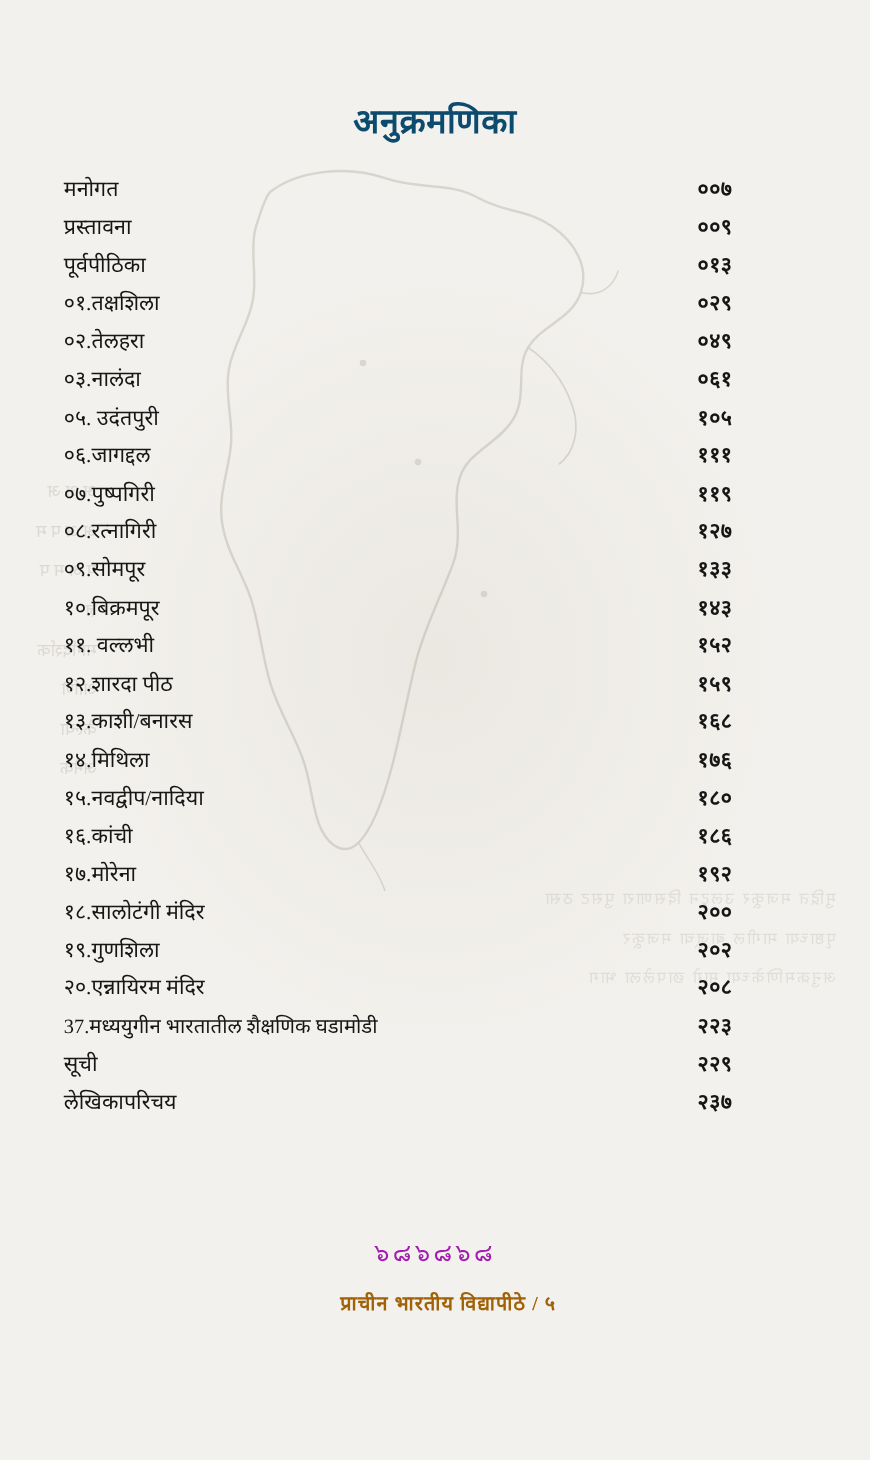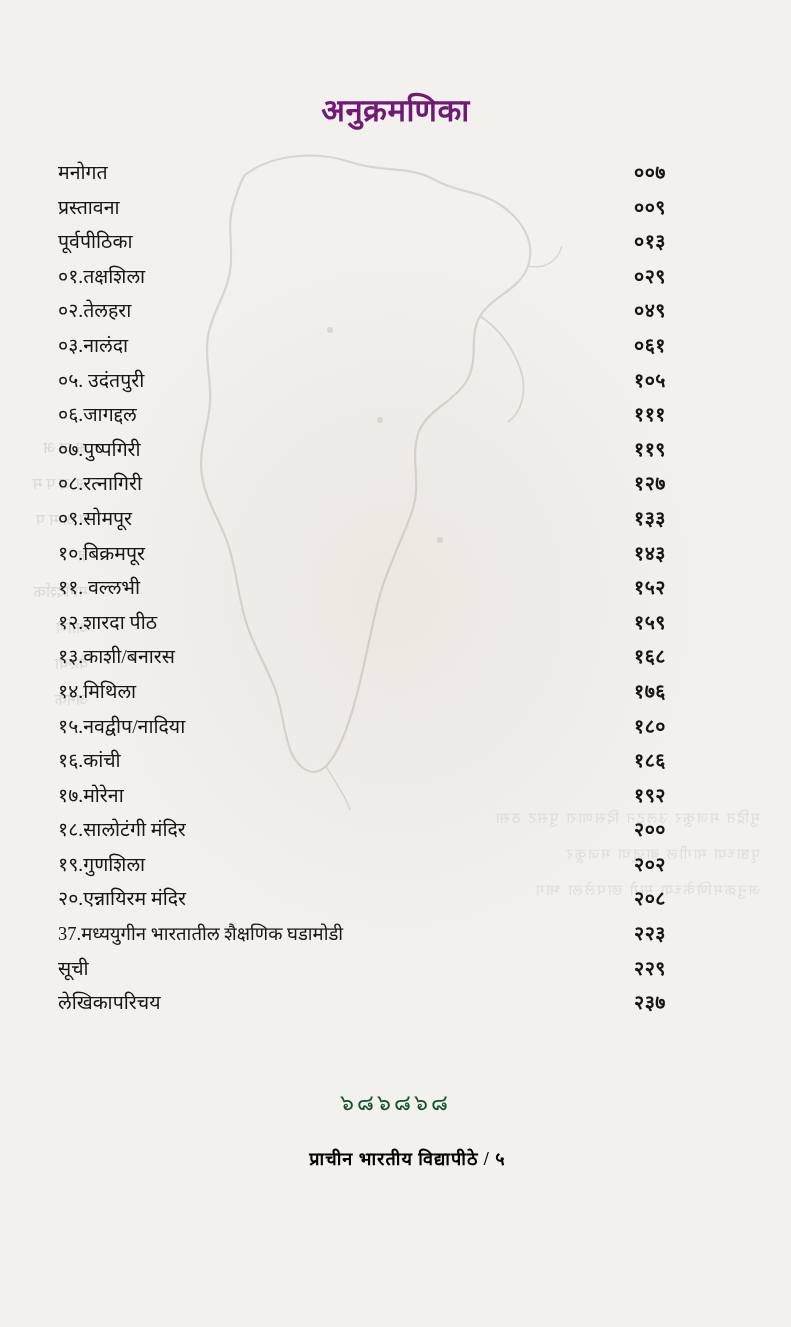--- a/index.html
+++ b/index.html
@@ -71,21 +71,21 @@
     padding: 0;
   }
 
   .doc-title {
     text-align: center;
     font-size: 31px;
     font-weight: 700;
     letter-spacing: 0.5px;
     margin: 0;
     padding-top: 88px;
-    color: #701a75;
+    color: #0c4a6e;
     font-family: "Liberation Serif", "DejaVu Serif", serif;
   }
 
   .toc {
     margin: 26px 0 0 0;
     padding: 0 115px 0 58px;
     list-style: none;
   }
   .toc-row {
     display: flex;
@@ -104,33 +104,33 @@
     min-width: 52px;
     letter-spacing: 0.5px;
     font-weight: bold;
   }
   .toc-row.wide .label {
     font-size: 18.5px;
   }
 
   .ornament {
     text-align: center;
-    margin-top: 64px;
+    margin-top: 100px;
     font-size: 22px;
     letter-spacing: 3px;
-    color: #14532d;
+    color: #a21caf;
   }
 
   .footer {
     text-align: center;
-    margin-top: 26px;
+    margin-top: 16px;
     font-size: 18px;
     font-weight: 700;
     letter-spacing: 1px;
-    color: #000000;
+    color: #a16207;
     padding-left: 24px;
   }
 </style>
 </head>
 <body>
 
 <div class="page"></div>
 
 <svg class="bleed-map" viewBox="0 0 470 700" aria-hidden="true">
   <path d="M95 55 C120 35 165 30 200 42 C232 53 258 45 285 60 C310 74 330 70 352 86

